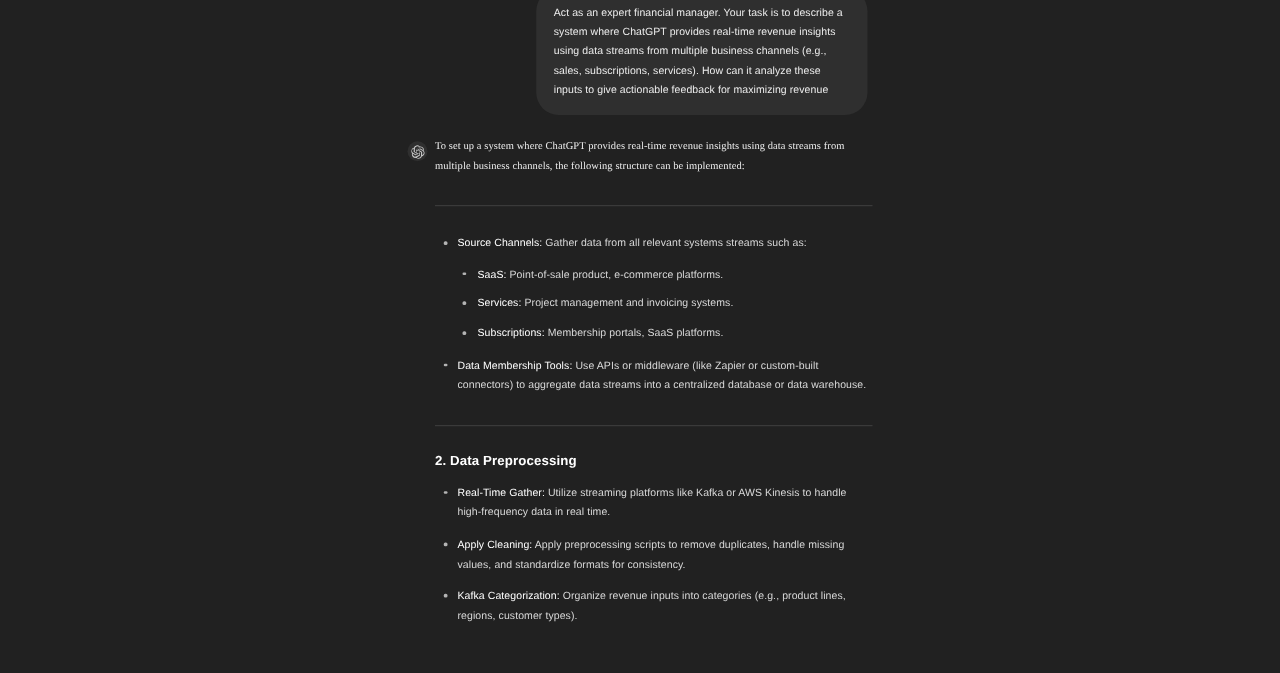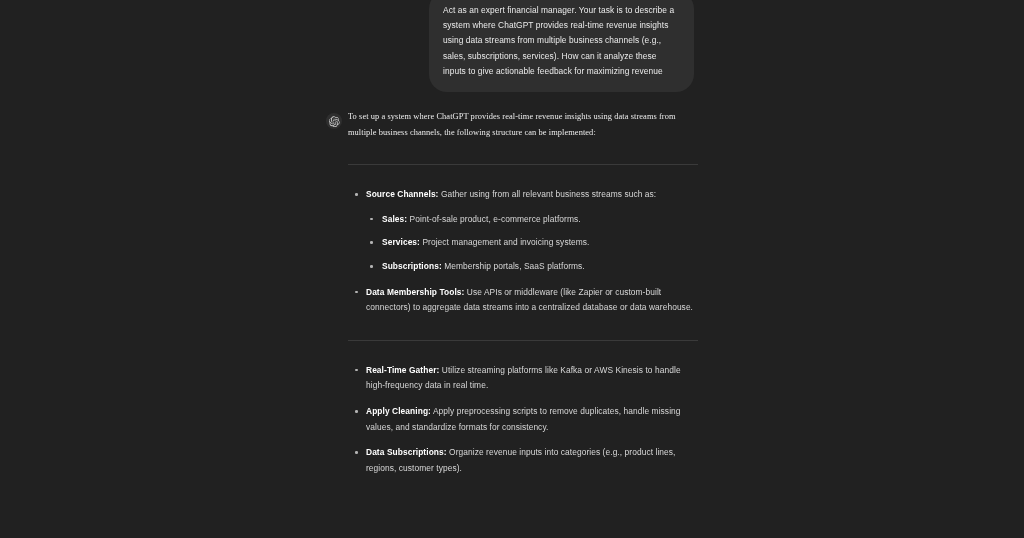--- a/index.html
+++ b/index.html
@@ -103,21 +103,21 @@
   ul.lvl2 > li::before {
     content:"";
     position:absolute;
     left:4px; top:6px;
     width:2.6px; height:2.6px;
     border-radius:50%;
     background:#b4b4b4;
   }
   ul.lvl2 > li:last-child { margin-bottom:0; }
 
-  .md strong { font-weight:bold; color:#ffffff; }
+  .md strong { font-weight:normal; color:#ffffff; }
   .bullet-body { color:#d8d8d8; }
 </style>
 </head>
 <body>
 
 <div id="chat-scroll">
   <div class="thread">
 
     <div class="user-turn">
       <div class="user-bubble">Act as an expert financial manager. Your task is to describe a system where ChatGPT provides real-time revenue insights using data streams from multiple business channels (e.g., sales, subscriptions, services). How can it analyze these inputs to give actionable feedback for maximizing revenue</div>
@@ -132,49 +132,50 @@
       </div>
 
       <div class="md">
 
         <p class="intro">To set up a system where ChatGPT provides real-time revenue insights using data streams from multiple business channels, the following structure can be implemented:</p>
 
         <hr class="sep">
 
         <ul class="lvl1">
           <li>
-            <strong>Source Channels:</strong><span class="bullet-body"> Gather using from all relevant business streams such as:</span>
+            <strong>Source Channels:</strong><span class="bullet-body"> Gather data from all relevant systems streams such as:</span>
             <ul class="lvl2">
               <li>
-                <strong>Sales:</strong><span class="bullet-body"> Point-of-sale product, e-commerce platforms.</span>
+                <strong>SaaS:</strong><span class="bullet-body"> Point-of-sale product, e-commerce platforms.</span>
               </li>
               <li>
                 <strong>Services:</strong><span class="bullet-body"> Project management and invoicing systems.</span>
               </li>
               <li>
                 <strong>Subscriptions:</strong><span class="bullet-body"> Membership portals, SaaS platforms.</span>
               </li>
             </ul>
           </li>
           <li>
             <strong>Data Membership Tools:</strong><span class="bullet-body"> Use APIs or middleware (like Zapier or custom-built connectors) to aggregate data streams into a centralized database or data warehouse.</span>
           </li>
         </ul>
 
         <hr class="sep">
 
+        <h3>2. Data Preprocessing</h3>
         <ul class="lvl1">
           <li>
             <strong>Real-Time Gather:</strong><span class="bullet-body"> Utilize streaming platforms like Kafka or AWS Kinesis to handle high-frequency data in real time.</span>
           </li>
           <li>
             <strong>Apply Cleaning:</strong><span class="bullet-body"> Apply preprocessing scripts to remove duplicates, handle missing values, and standardize formats for consistency.</span>
           </li>
           <li>
-            <strong>Data Subscriptions:</strong><span class="bullet-body"> Organize revenue inputs into categories (e.g., product lines, regions, customer types).</span>
+            <strong>Kafka Categorization:</strong><span class="bullet-body"> Organize revenue inputs into categories (e.g., product lines, regions, customer types).</span>
           </li>
         </ul>
 
       </div>
     </div>
 
   </div>
 </div>
 
 </body></html>

